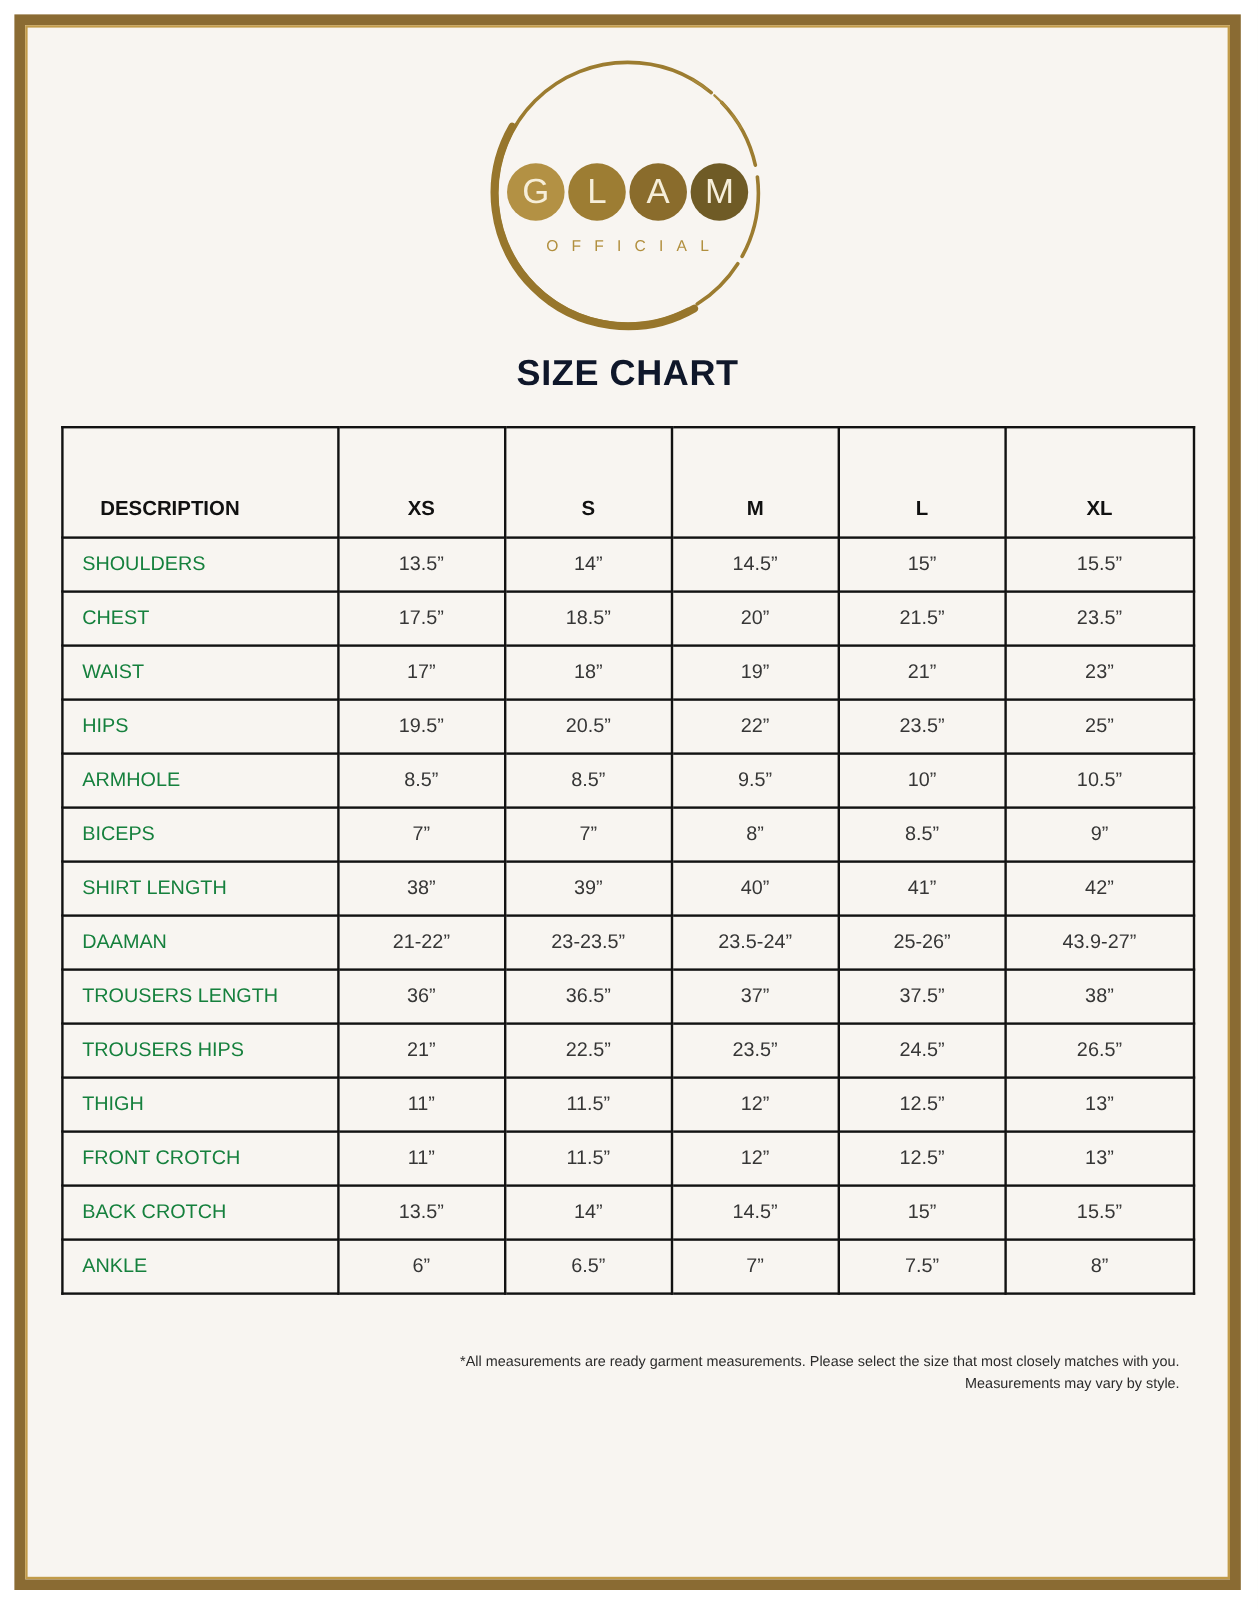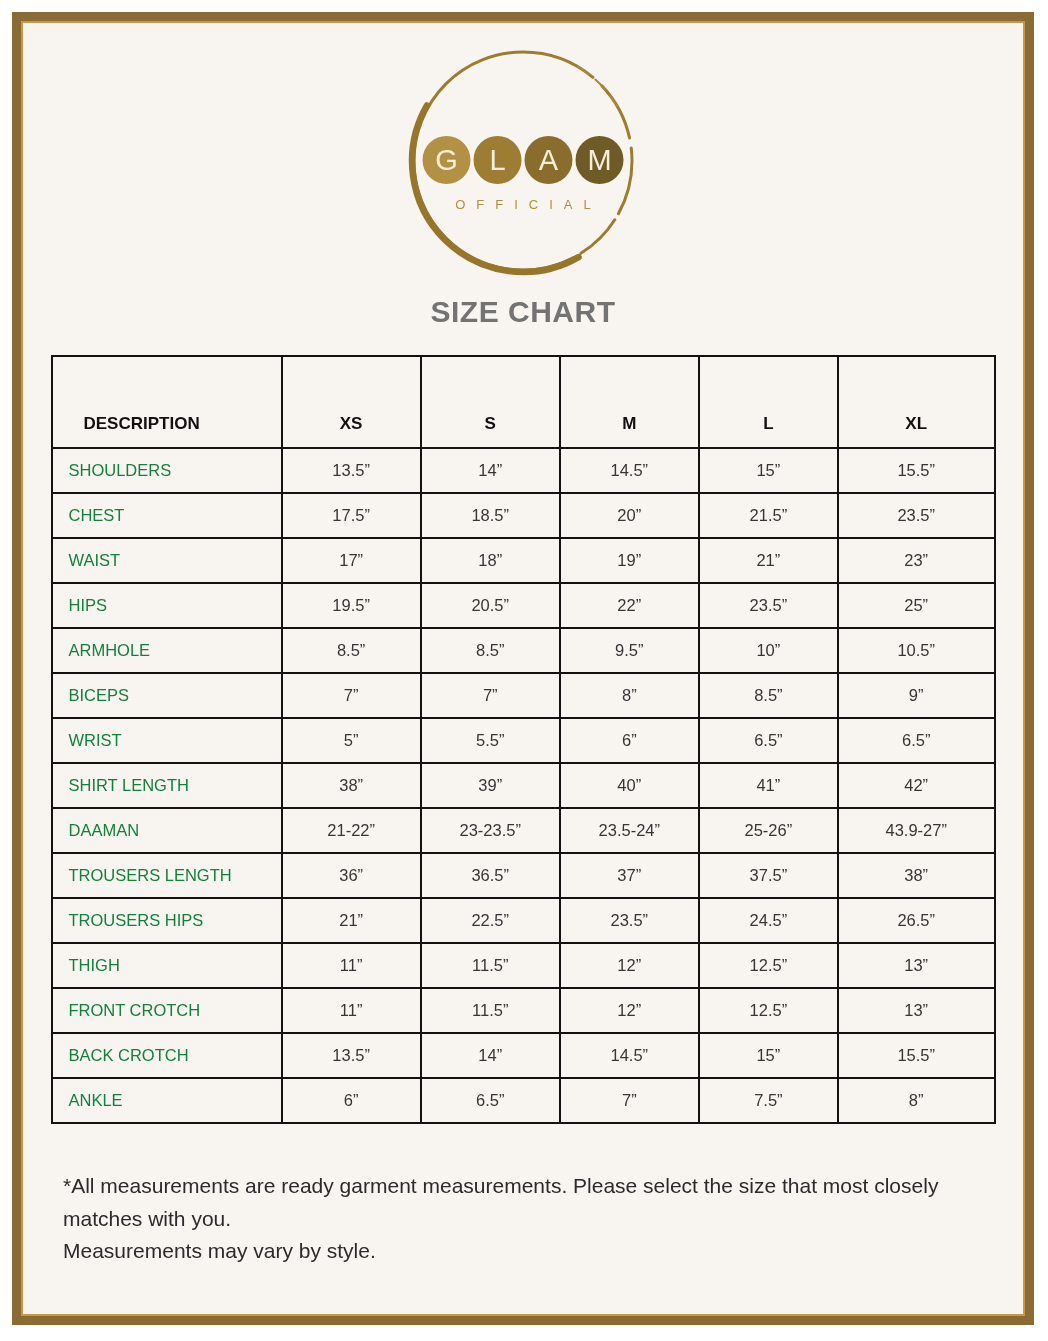--- a/index.html
+++ b/index.html
@@ -53,21 +53,21 @@
     letter-spacing: 11px;
     text-indent: 11px;
     color: #b18f3e;
   }
   
   .title {
     margin: 14px 0 0;
     text-align: center;
     font-size: 30px;
     font-weight: 700;
-    color: #737373;
+    color: #0f172a;
     letter-spacing: 0.5px;
   }
   
   table.size-chart {
     width: 945px;
     margin: 26px auto 0;
     border-collapse: collapse;
     table-layout: fixed;
   }
   table.size-chart th, table.size-chart td {
@@ -99,22 +99,22 @@
   }
   table.size-chart td.desc {
     text-align: left;
     padding-left: 16px;
     color: #15803d;
   }
   
   .footnote {
     margin: 46px auto 0;
     max-width: 920px;
-    text-align: left;
-    font-size: 21px;
+    text-align: right;
+    font-size: 12px;
     line-height: 1.55;
     color: #2b2b2b;
   }
 </style>
 </head>
 <body>
 
 <div class="frame">
   <div class="inner">
 
@@ -197,28 +197,20 @@
           </tr>
           <tr>
             <td class="desc">BICEPS</td>
             <td>7”</td>
             <td>7”</td>
             <td>8”</td>
             <td>8.5”</td>
             <td>9”</td>
           </tr>
           <tr>
-            <td class="desc">WRIST</td>
-            <td>5”</td>
-            <td>5.5”</td>
-            <td>6”</td>
-            <td>6.5”</td>
-            <td>6.5”</td>
-          </tr>
-          <tr>
             <td class="desc">SHIRT LENGTH</td>
             <td>38”</td>
             <td>39”</td>
             <td>40”</td>
             <td>41”</td>
             <td>42”</td>
           </tr>
           <tr>
             <td class="desc">DAAMAN</td>
             <td>21-22”</td>

